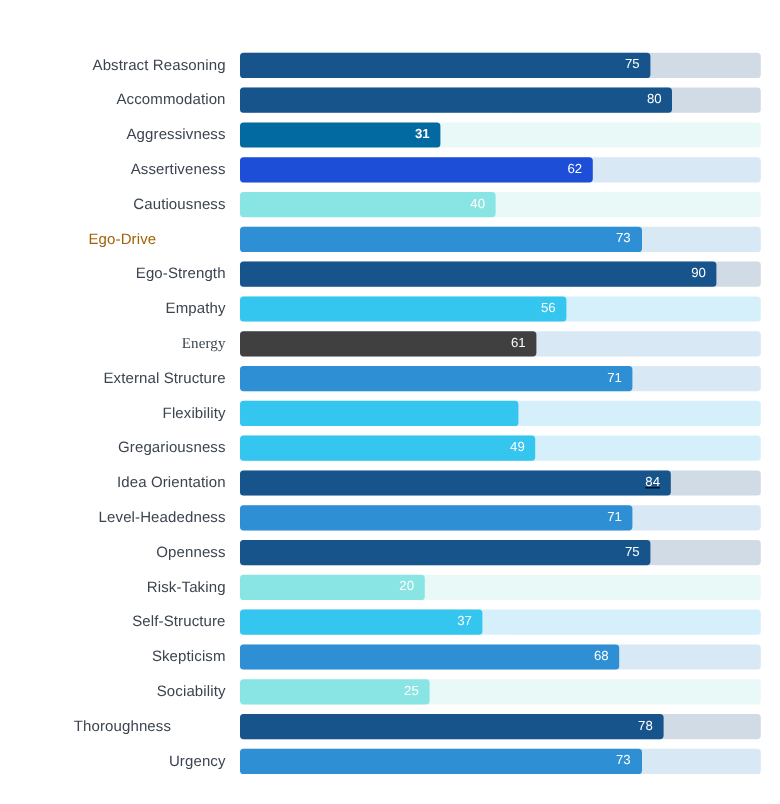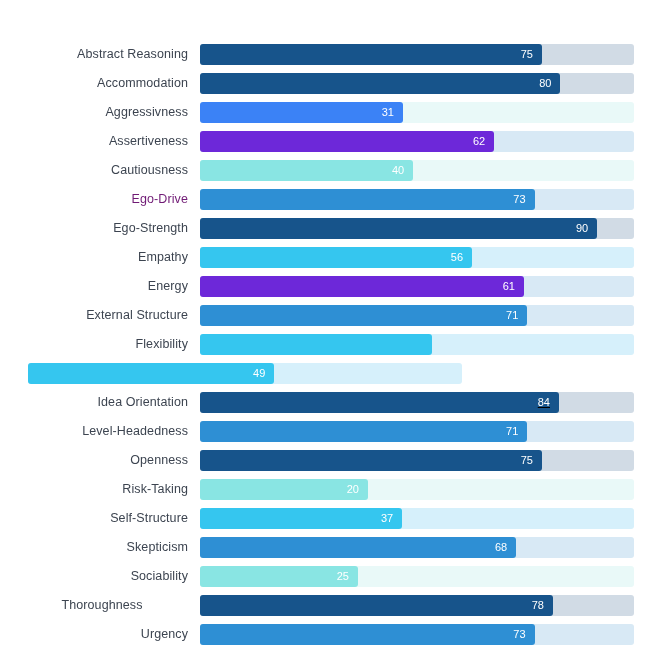--- a/index.html
+++ b/index.html
@@ -108,45 +108,45 @@
           <div class="track" style="background: rgb(209, 219, 229);"></div>
           <div class="bar" style="width: 360.4px; background: rgb(23, 84, 139);">
             <span class="bar-value" style="color: rgb(255, 255, 255);">80</span>
           </div>
         </div>
       </div>
       <div class="row">
         <div class="row-label" style="color: rgb(60, 68, 80);">Aggressivness</div>
         <div class="track-wrap">
           <div class="track" style="background: rgb(233, 249, 248);"></div>
-          <div class="bar" style="width: 203px; background: #3b82f6;">
+          <div class="bar" style="width: 167px; background: #0369a1; font-weight: bold;">
             <span class="bar-value" style="color: rgb(255, 255, 255);">31</span>
           </div>
         </div>
       </div>
       <div class="row">
         <div class="row-label" style="color: rgb(60, 68, 80);">Assertiveness</div>
         <div class="track-wrap">
           <div class="track" style="background: rgb(216, 233, 245);"></div>
-          <div class="bar" style="width: 294.2px; background: #6d28d9; padding-left: 16px;">
+          <div class="bar" style="width: 294.2px; background: #1d4ed8; padding-left: 16px;">
             <span class="bar-value" style="color: rgb(255, 255, 255);">62</span>
           </div>
         </div>
       </div>
       <div class="row">
         <div class="row-label" style="color: rgb(60, 68, 80);">Cautiousness</div>
         <div class="track-wrap">
           <div class="track" style="background: rgb(233, 249, 248);"></div>
           <div class="bar" style="width: 213.2px; background: rgb(137, 229, 227);">
             <span class="bar-value" style="color: rgb(255, 255, 255);">40</span>
           </div>
         </div>
       </div>
       <div class="row">
-        <div class="row-label" style="color: #701a75;">Ego-Drive</div>
+        <div class="row-label" style="color: #a16207; text-align: center;">Ego-Drive</div>
         <div class="track-wrap">
           <div class="track" style="background: rgb(216, 233, 245);"></div>
           <div class="bar" style="width: 334.6px; background: rgb(46, 143, 212);">
             <span class="bar-value" style="color: rgb(255, 255, 255);">73</span>
           </div>
         </div>
       </div>
       <div class="row">
         <div class="row-label" style="color: rgb(60, 68, 80);">Ego-Strength</div>
         <div class="track-wrap">
@@ -159,24 +159,24 @@
       <div class="row">
         <div class="row-label" style="color: rgb(60, 68, 80);">Empathy</div>
         <div class="track-wrap">
           <div class="track" style="background: rgb(214, 240, 251);"></div>
           <div class="bar" style="width: 272.1px; background: rgb(53, 198, 239);">
             <span class="bar-value" style="color: rgb(255, 255, 255);">56</span>
           </div>
         </div>
       </div>
       <div class="row">
-        <div class="row-label" style="color: rgb(60, 68, 80);">Energy</div>
-        <div class="track-wrap">
-          <div class="track" style="background: rgb(216, 233, 245);"></div>
-          <div class="bar" style="width: 324px; background: #6d28d9;">
+        <div class="row-label" style="color: rgb(60, 68, 80); font-family: Liberation Serif, serif;">Energy</div>
+        <div class="track-wrap">
+          <div class="track" style="background: rgb(216, 233, 245);"></div>
+          <div class="bar" style="width: 247px; background: #404040;">
             <span class="bar-value" style="color: rgb(255, 255, 255);">61</span>
           </div>
         </div>
       </div>
       <div class="row">
         <div class="row-label" style="color: rgb(60, 68, 80);">External Structure</div>
         <div class="track-wrap">
           <div class="track" style="background: rgb(216, 233, 245);"></div>
           <div class="bar" style="width: 327.3px; background: rgb(46, 143, 212);">
             <span class="bar-value" style="color: rgb(255, 255, 255);">71</span>
@@ -186,20 +186,21 @@
       <div class="row">
         <div class="row-label" style="color: rgb(60, 68, 80);">Flexibility</div>
         <div class="track-wrap">
           <div class="track" style="background: rgb(214, 240, 251);"></div>
           <div class="bar" style="width: 231.6px; background: rgb(53, 198, 239);">
             <span class="bar-value" style="color: rgb(255, 255, 255); margin-top: 40px;">45</span>
           </div>
         </div>
       </div>
       <div class="row">
+        <div class="row-label" style="color: rgb(60, 68, 80);">Gregariousness</div>
         <div class="track-wrap">
           <div class="track" style="background: rgb(214, 240, 251);"></div>
           <div class="bar" style="width: 246.3px; background: rgb(53, 198, 239);">
             <span class="bar-value" style="color: rgb(255, 255, 255);">49</span>
           </div>
         </div>
       </div>
       <div class="row">
         <div class="row-label" style="color: rgb(60, 68, 80);">Idea Orientation</div>
         <div class="track-wrap">
@@ -224,21 +225,21 @@
           <div class="track" style="background: rgb(209, 219, 229);"></div>
           <div class="bar" style="width: 342px; background: rgb(23, 84, 139);">
             <span class="bar-value" style="color: rgb(255, 255, 255);">75</span>
           </div>
         </div>
       </div>
       <div class="row">
         <div class="row-label" style="color: rgb(60, 68, 80);">Risk-Taking</div>
         <div class="track-wrap">
           <div class="track" style="background: rgb(233, 249, 248);"></div>
-          <div class="bar" style="width: 168px; background: rgb(137, 229, 227);">
+          <div class="bar" style="width: 154px; background: rgb(137, 229, 227);">
             <span class="bar-value" style="color: rgb(255, 255, 255);">20</span>
           </div>
         </div>
       </div>
       <div class="row">
         <div class="row-label" style="color: rgb(60, 68, 80);">Self-Structure</div>
         <div class="track-wrap">
           <div class="track" style="background: rgb(214, 240, 251);"></div>
           <div class="bar" style="width: 202.2px; background: rgb(53, 198, 239);">
             <span class="bar-value" style="color: rgb(255, 255, 255);">37</span>

